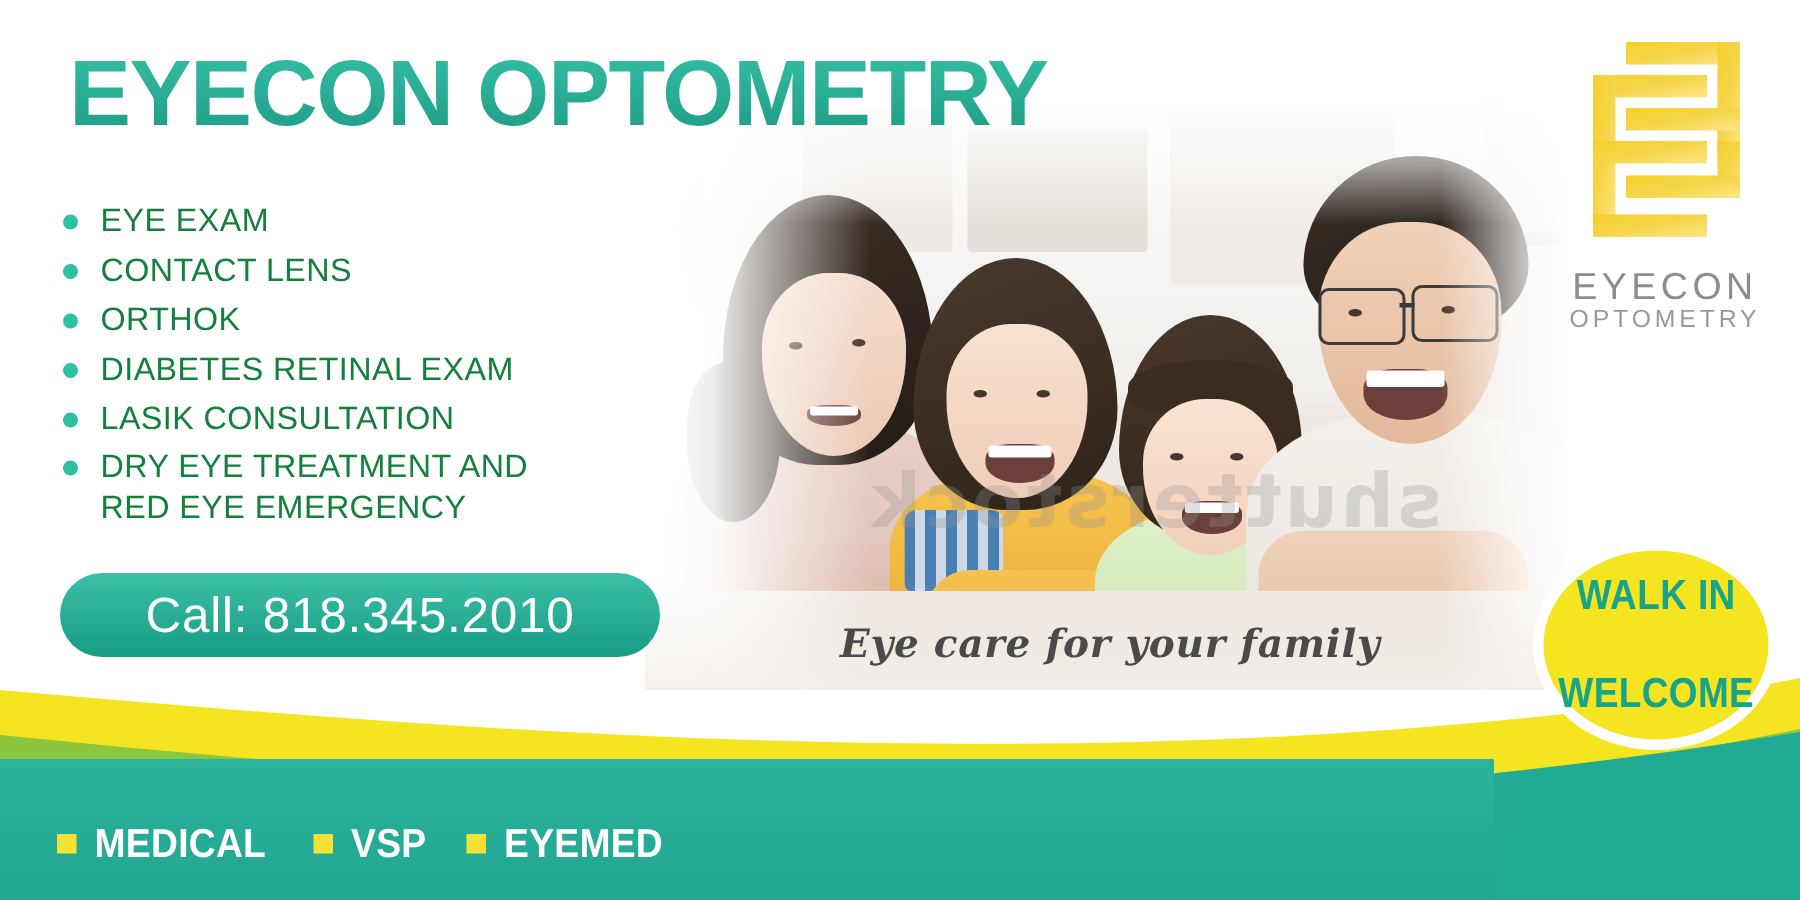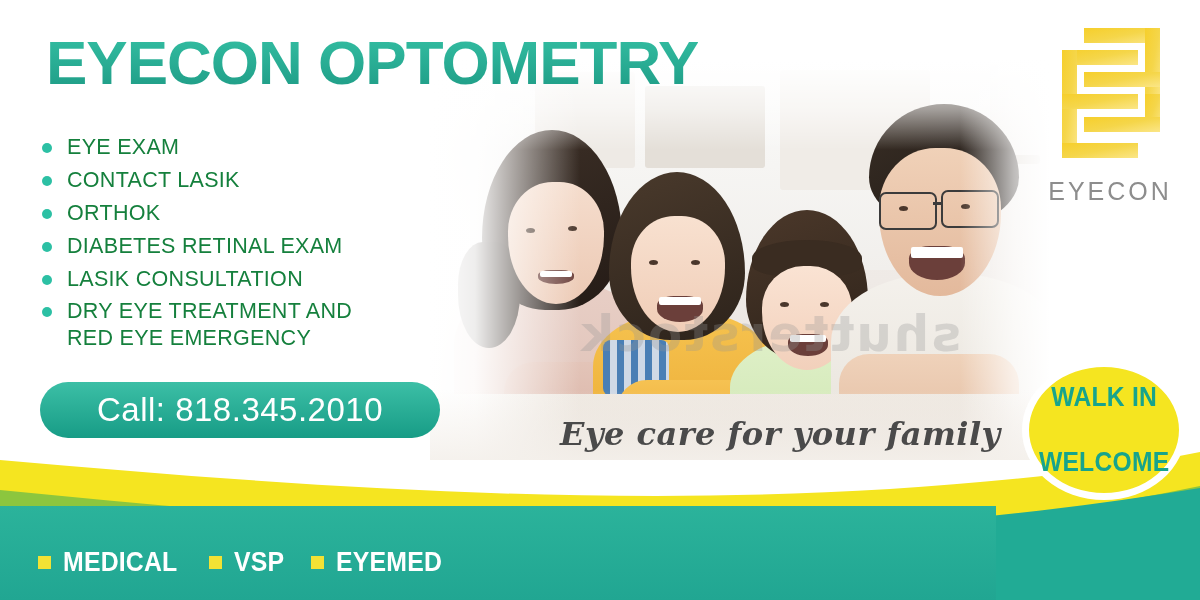--- a/index.html
+++ b/index.html
@@ -55,21 +55,21 @@
   .svc-t{font-size:21.5px;color:#15803d;line-height:1.25;letter-spacing:.3px;}
 
   
   .pill{position:absolute;left:40px;top:382px;width:400px;height:56px;border-radius:28px;
      background:linear-gradient(180deg,#3cbfa6 0%,#179c86 100%);
      display:flex;align-items:center;justify-content:center;}
   .pill-t{color:#fff;font-size:33px;letter-spacing:.5px;font-weight:400;}
 
   
   .tag{position:absolute;left:560px;top:415px;font-family:"DejaVu Serif",serif;
-     font-style:italic;font-weight:700;font-size:32px;color:#4a4a4a;letter-spacing:.5px;
+     font-style:italic;font-weight:700;font-size:26px;color:#4a4a4a;letter-spacing:.5px;
      white-space:nowrap;}
 
   
   .waves{position:absolute;left:0;top:430px;width:1200px;height:170px;}
 
   
   .footbar{position:absolute;left:0;bottom:0;width:996px;height:94px;
      background:linear-gradient(180deg,#2bb39b 0%,#21a692 100%);}
   .ins{position:absolute;left:38px;bottom:22px;display:flex;align-items:center;}
   .ins-item{display:flex;align-items:center;margin-right:22px;}
@@ -167,21 +167,21 @@
 
   <div class="headline">EYECON OPTOMETRY</div>
 
   <div class="services">
     <div class="svc">
       <span class="dot"></span>
       <span class="svc-t">EYE EXAM</span>
     </div>
     <div class="svc">
       <span class="dot"></span>
-      <span class="svc-t">CONTACT LASIK</span>
+      <span class="svc-t">CONTACT LENS</span>
     </div>
     <div class="svc">
       <span class="dot"></span>
       <span class="svc-t">ORTHOK</span>
     </div>
     <div class="svc">
       <span class="dot"></span>
       <span class="svc-t">DIABETES RETINAL EXAM</span>
     </div>
     <div class="svc">
@@ -245,15 +245,16 @@
         <rect x="8" y="28" width="76" height="15"></rect>
         <rect x="8" y="28" width="15" height="108"></rect>
         <rect x="30" y="50" width="76" height="15"></rect>
         <rect x="8" y="72" width="76" height="15"></rect>
         <rect x="91" y="72" width="15" height="38"></rect>
         <rect x="30" y="95" width="76" height="15"></rect>
         <rect x="8" y="121" width="76" height="15"></rect>
       </g>
     </svg>
     <div class="logo-name">EYECON</div>
+    <div class="logo-sub">OPTOMETRY</div>
   </div>
 
 </div>
 
 </body></html>

